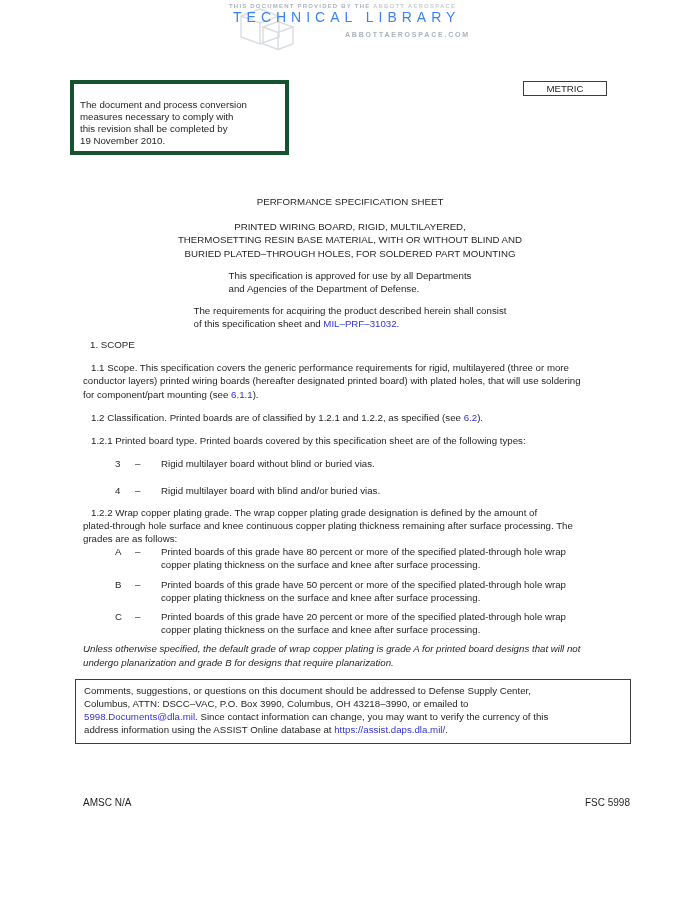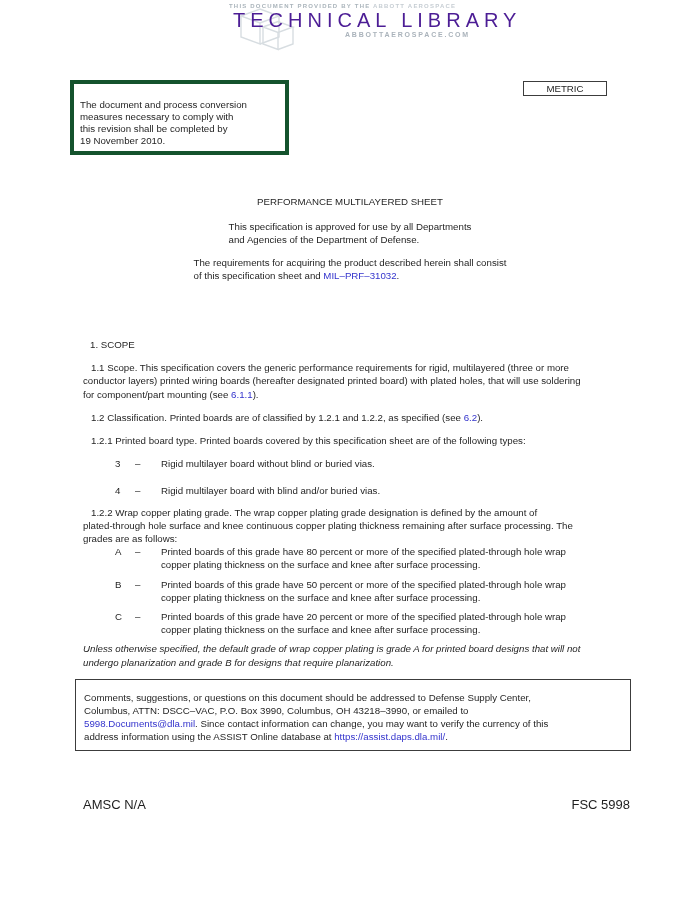--- a/index.html
+++ b/index.html
@@ -5,22 +5,22 @@
   html,body{margin:0;padding:0;background:#ffffff;}
   .page{position:relative;width:700px;height:906px;background:#fff;overflow:hidden;
         font-family:"Liberation Sans","DejaVu Sans",sans-serif;color:#1f1f1f;}
 
   
   .banner{position:absolute;top:0;left:0;width:100%;height:54px;}
   .banner-cube{position:absolute;left:233px;top:5px;}
   .banner-line1{position:absolute;top:3px;left:229px;font-size:6px;font-weight:bold;
                 letter-spacing:1.2px;color:#aab4bb;white-space:nowrap;}
   .banner-line1 .lighter{color:#c6cdd3;}
-  .banner-line2{position:absolute;top:9px;left:233px;font-size:20px;letter-spacing:5px;
-                color:#4c1d95;white-space:nowrap;}
+  .banner-line2{position:absolute;top:9px;left:233px;font-size:14px;letter-spacing:5px;
+                color:#3b82f6;white-space:nowrap;}
   .banner-line3{position:absolute;top:31px;left:345px;font-size:7px;font-weight:bold;
                 letter-spacing:1.8px;color:#aab3bb;white-space:nowrap;}
 
   
   .notice-box{position:absolute;left:70px;top:80px;width:200px;border:4px solid #14532d;
               padding:3px 5px 4px 6px;font-size:9.7px;line-height:12.1px;white-space:pre-line;}
   .metric-box{position:absolute;left:523px;top:81px;width:82px;border:1px solid #3c3c3c;
               text-align:center;font-size:9.7px;line-height:13px;}
   .docid{position:absolute;left:523px;top:97px;font-size:9.7px;line-height:13px;}
   .docid .date-underlined{display:inline-block;border-bottom:1px solid #2c2c2c;
@@ -40,25 +40,25 @@
   .scope-heading{margin:0 0 10px 7px;}
   .para{margin:0 0 10px 0;text-indent:8px;white-space:pre-line;}
   .para.noindent{text-indent:0;font-style:italic;}
   .item{display:grid;grid-template-columns:20px 26px 1fr;margin-left:32px;margin-bottom:14px;}
   .item .item-text{white-space:pre-line;}
   .types .item:last-child{margin-bottom:8px;}
   .para.mb12{margin-bottom:0;}
   .grades .item{margin-bottom:6px;}
   .grades{margin-bottom:6px;}
   .comments-box{margin-left:-8px;width:538px;border:1px solid #3c3c3c;
-                padding:11px 8px 6px 8px;margin-top:10px;}
+                padding:4px 8px 6px 8px;margin-top:10px;}
   .comments-box .rich{white-space:pre-line;}
 
   .footer{position:absolute;left:83px;right:70px;top:797px;display:flex;
-          justify-content:space-between;font-size:13px;gap:18px;}
+          justify-content:space-between;font-size:10px;gap:18px;}
 
   .u{}
   a.link,span.link{color:#3333cc;text-decoration:none;cursor:pointer;}
 </style>
 </head>
 <body>
 
 <div class="page">
 
   <div class="banner">
@@ -82,21 +82,24 @@
   <div class="notice-box">
     <span>The document and process conversion
 measures necessary to comply with
 this revision shall be completed by
 19 November 2010.</span>
   </div>
 
   <div class="metric-box">METRIC</div>
 
   <div class="title-block">
-    <div class="title-heading">PERFORMANCE MULTILAYERED SHEET</div>
+    <div class="title-heading">PERFORMANCE SPECIFICATION SHEET</div>
+    <div class="title-lines">PRINTED WIRING BOARD, RIGID, MULTILAYERED,
+THERMOSETTING RESIN BASE MATERIAL, WITH OR WITHOUT BLIND AND
+BURIED PLATED–THROUGH HOLES, FOR SOLDERED PART MOUNTING</div>
     <div class="approval"><span class="center-left">This specification is approved for use by all Departments
 and Agencies of the Department of Defense.</span></div>
     <div><span class="center-left"><span>The requirements for acquiring the product described herein shall consist
 of this specification sheet and </span><a class="link">MIL–PRF–31032</a><span>.</span></span></div>
   </div>
 
   <div class="body">
     <div class="scope-heading">1.  SCOPE</div>
 
     <div class="para"><span>1.1  </span><span class="u">Scope</span><span>.  This specification covers the generic performance requirements for rigid, multilayered (three or more

